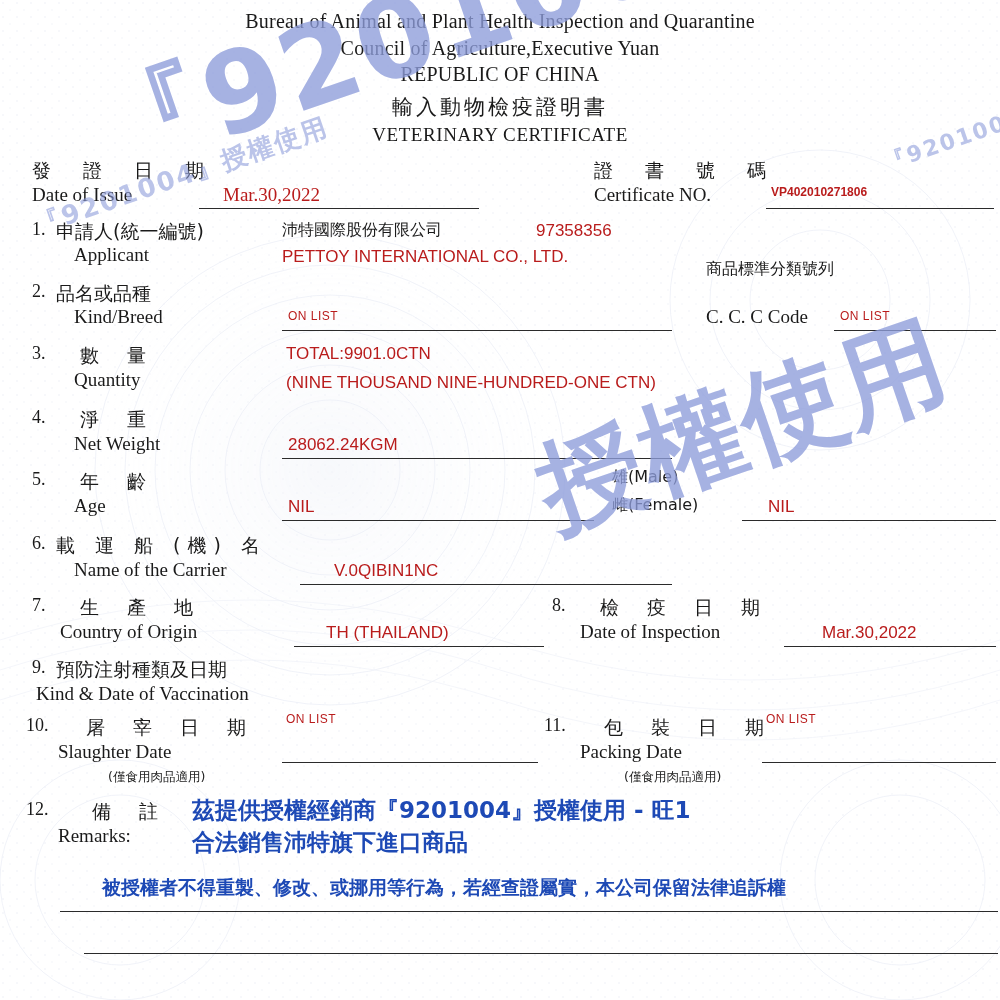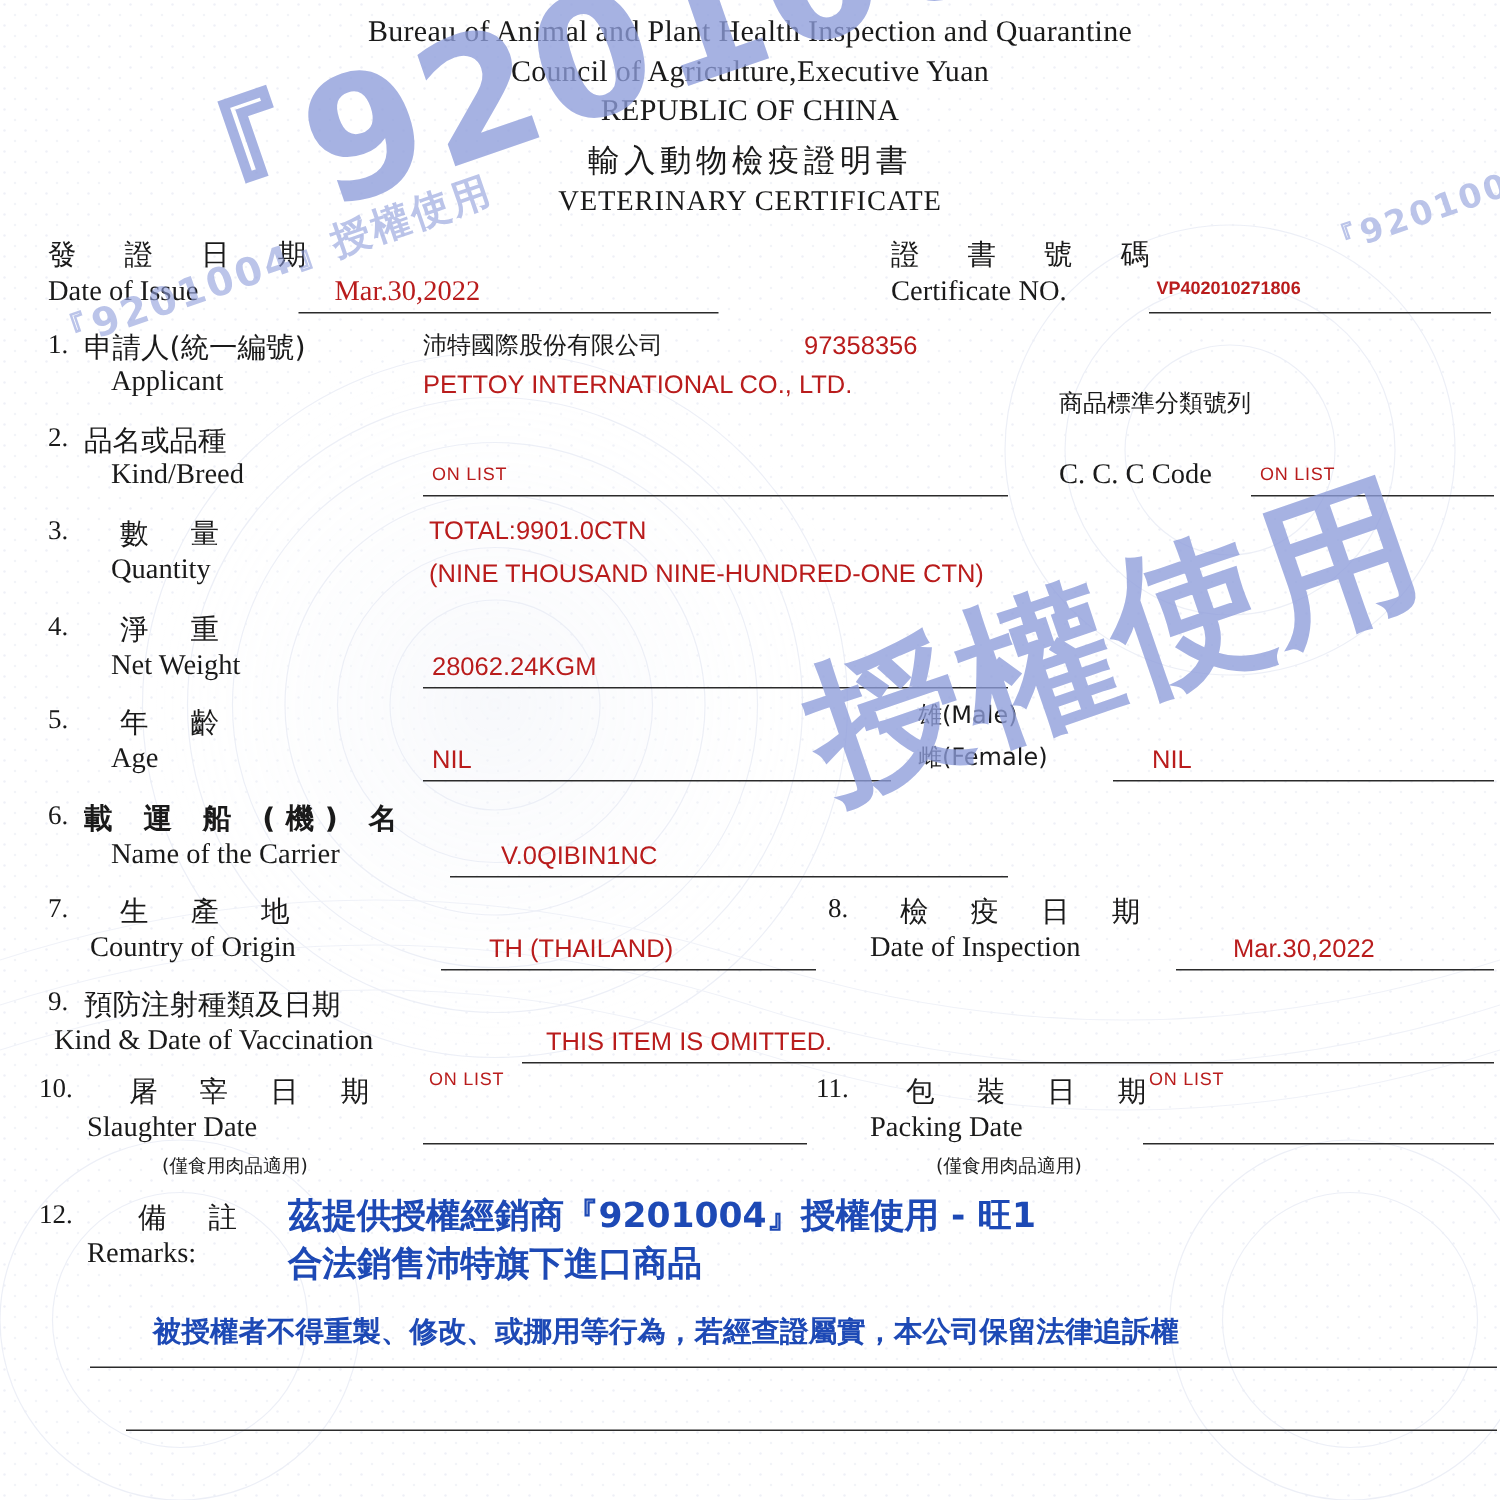--- a/index.html
+++ b/index.html
@@ -98,21 +98,21 @@
   .cjk {
     font-family: "DejaVu Sans", sans-serif;
     font-size: 19px;
   }
   .en {
     font-family: "Liberation Serif", serif;
     font-size: 19px;
   }
   .spread4 { letter-spacing: 13px; }
   .spread3 { letter-spacing: 11px; margin-left: 24px; }
-  .spread2 { letter-spacing: 7px; font-weight: bold; }
+  .spread2 { letter-spacing: 7px; }
 
   .label-block {
     display: flex;
     flex-direction: column;
     line-height: 1.25;
   }
 
   .value {
     font-family: "Liberation Sans", sans-serif;
     font-size: 17px;
@@ -301,23 +301,20 @@
     <span class="abs en" style="left:556px; top:26px;">Date of Inspection</span>
     <div class="abs ul" style="left:760px; top:24px; width:212px; height:28px;">
       <span class="abs value" style="left:38px; top:4px;">Mar.30,2022</span>
     </div>
   </div>
 
   <div style="position:relative; height:58px;">
     <span class="abs num" style="left:8px; top:0;">9.</span>
     <span class="abs cjk" style="left:32px; top:0;">預防注射種類及日期</span>
     <span class="abs en" style="left:12px; top:26px;">Kind &amp; Date of Vaccination</span>
-    <div class="abs ul" style="left:324px; top:24px; width:648px; height:28px;">
-      <span class="abs value" style="left:16px; top:4px;">THIS ITEM IS OMITTED.</span>
-    </div>
   </div>
 
   <div style="position:relative; height:78px;">
     <span class="abs num" style="left:2px; top:0;">10.</span>
     <span class="abs cjk spread3" style="left:38px; top:0;">屠 宰 日 期</span>
     <span class="abs en" style="left:34px; top:26px;">Slaughter Date</span>
     <span class="abs value small" style="left:262px; top:-3px;">ON LIST</span>
     <div class="abs ul" style="left:258px; top:26px; width:256px; height:22px;"></div>
     <span class="abs note-small" style="left:84px; top:54px;">(僅食用肉品適用)</span>
 

